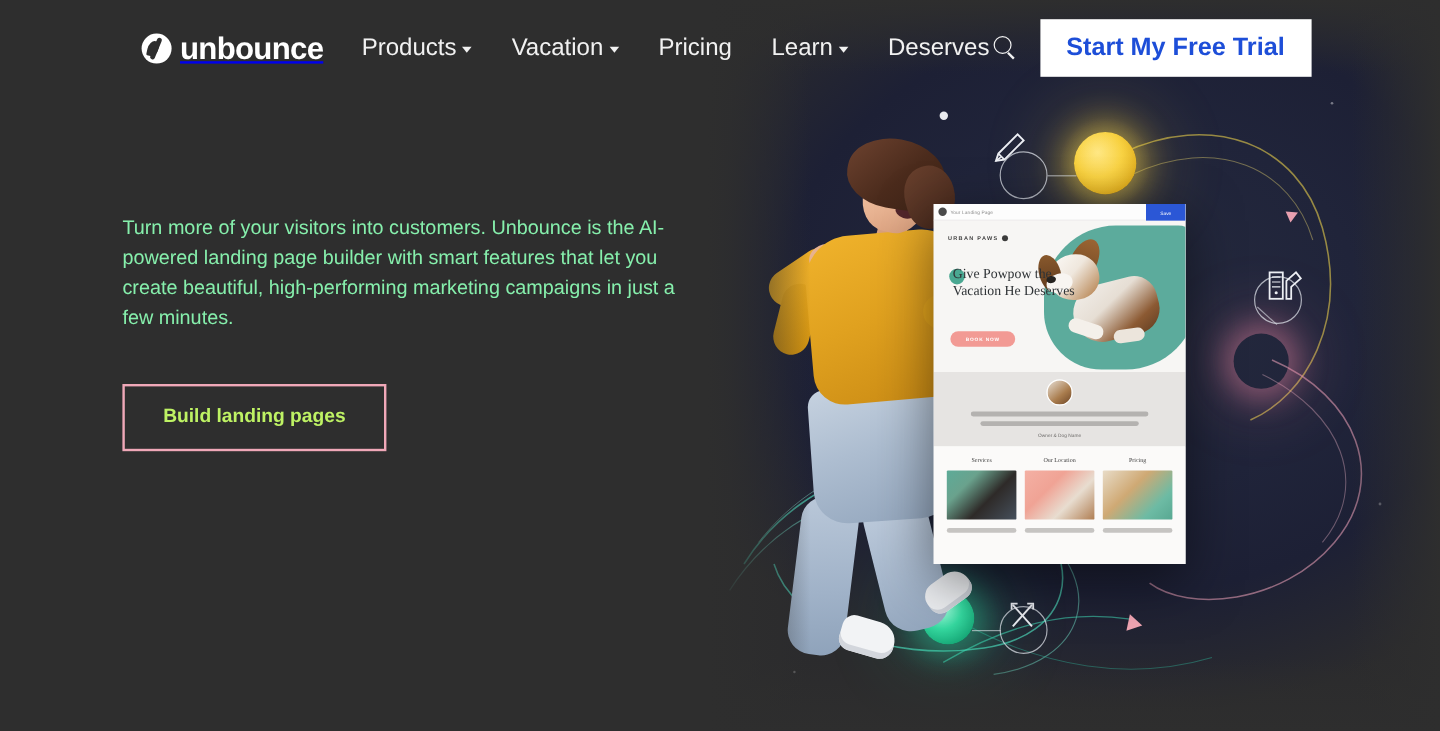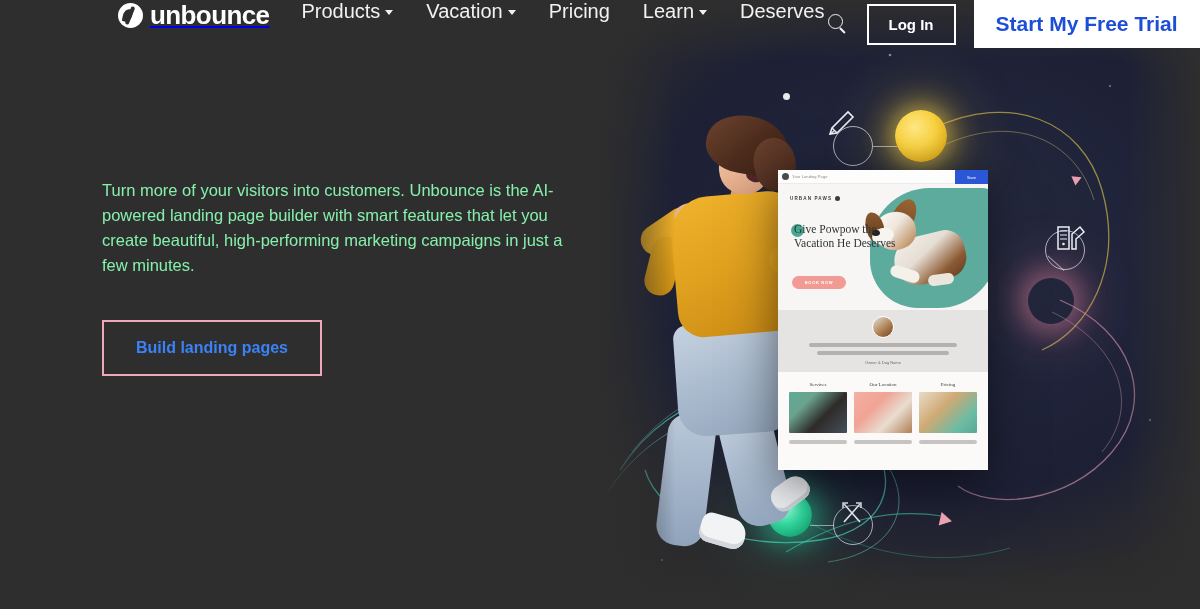--- a/index.html
+++ b/index.html
@@ -345,21 +345,21 @@
   .ci-3 { background: linear-gradient(135deg, #e8dcc8 0%, #cfa974 40%, #6dbba4 75%, #58a892 100%); }
   .mock-card-bar {
     height: 3.5px; background: #c6c4c2;
     border-radius: 2px; margin-top: 7px;
   }
 
   
   .nav {
     position: absolute; left: 0; top: 0;
     width: 1200px; height: 80px;
-    display: flex; align-items: flex-start;
+    display: flex; align-items: center;
     padding: 0 130px 0 118px;
     z-index: 40;
   }
   .logo { display: flex; align-items: center; gap: 7px; margin-right: 32px; }
   .logo-mark {
     width: 25px; height: 25px; border-radius: 50%;
     background: #fff; position: relative; flex: none;
   }
   .logo-mark::before {
     content: ""; position: absolute;
@@ -443,21 +443,21 @@
   }
   .cta-row { margin-top: 42px; display: flex; gap: 16px; }
   .cta {
     background: transparent;
     font-size: 16px; font-weight: bold;
     cursor: pointer;
     font-family: "Liberation Sans", sans-serif;
     display: flex; align-items: center; justify-content: center;
   }
   .cta-pink {
-    border: 2px solid #f0a8b8; color: #3b82f6;
+    border: 2px solid #f0a8b8; color: #bef264;
     width: 220px; height: 56px;
   }
   .cta-yellow {
     border: 2px solid #f5c518; color: #f5c518;
     width: 230px; height: 56px;
   }
 </style>
 </head>
 <body>
 
@@ -614,21 +614,20 @@
         <span>Learn</span>
         <span class="chev"></span>
       </a>
       <a class="nav-link" href="#">
         <span>Deserves</span>
       </a>
     </div>
 
     <div class="nav-right">
       <button class="search-btn"></button>
-      <button class="btn-login">Log In</button>
       <button class="btn-trial">Start My Free Trial</button>
     </div>
 
   </nav>
 
   <div class="hero-copy">
     <p class="subcopy">Turn more of your visitors into customers. Unbounce is the AI-powered landing page builder with smart features that let you create beautiful, high-performing marketing campaigns in just a few minutes.</p>
     <div class="cta-row">
       <button class="cta cta-pink">Build landing pages</button>
     </div>

